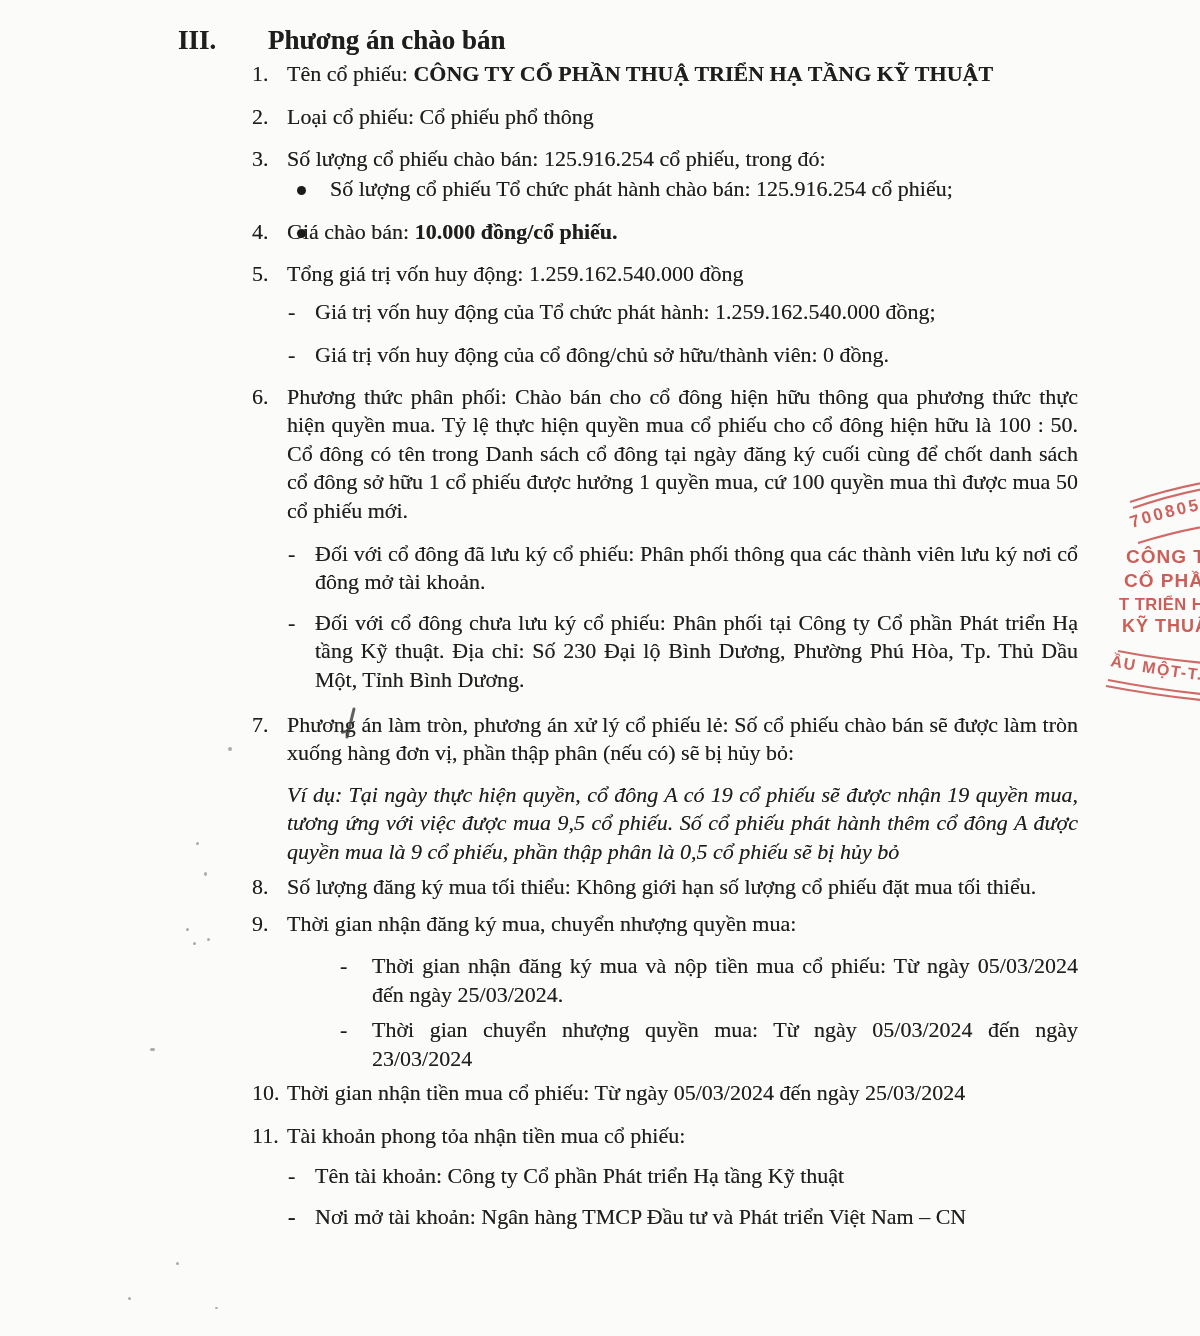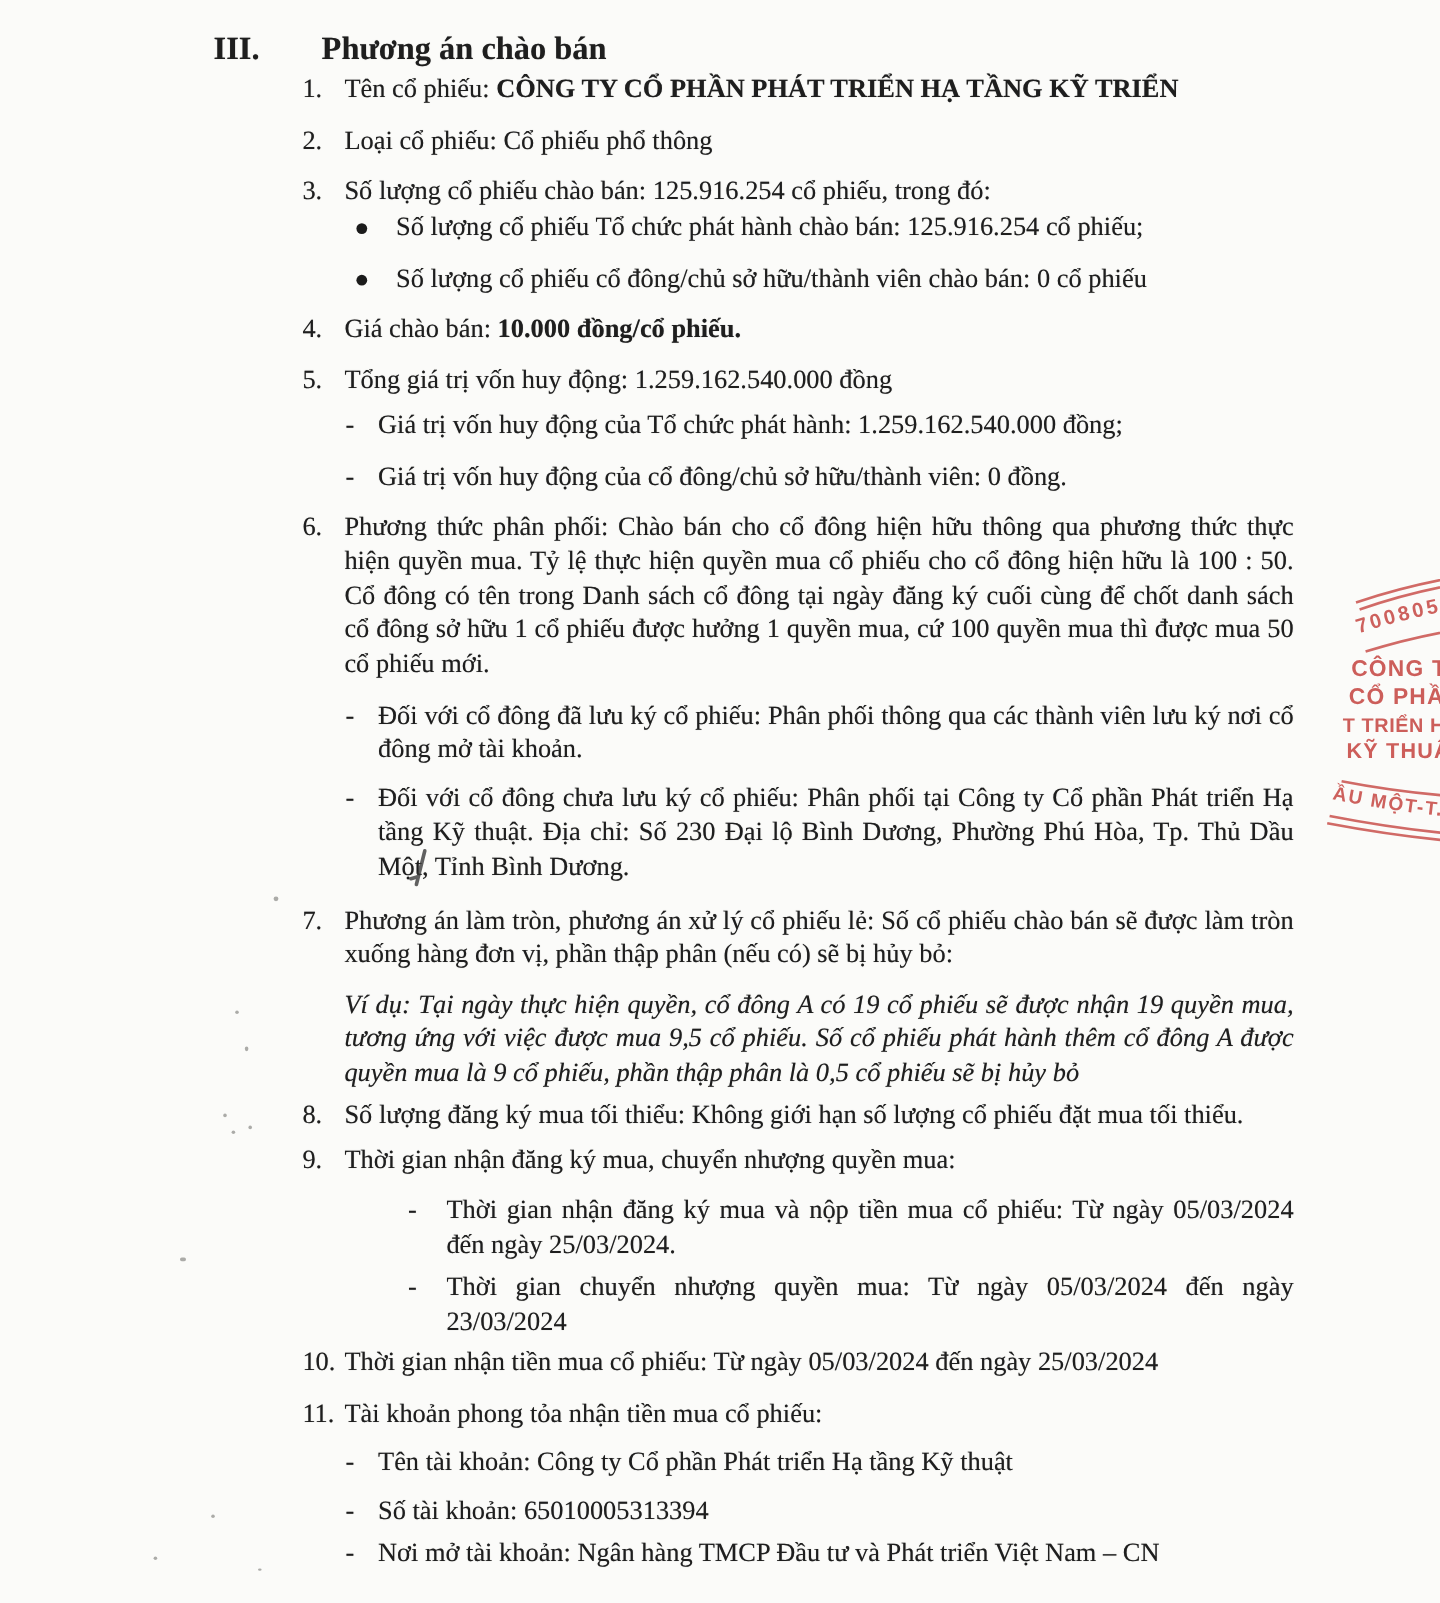--- a/index.html
+++ b/index.html
@@ -64,35 +64,35 @@
 <div class="page">
 
   <div class="content">
 
     <div class="sec-header">
       <span class="sec-num">III.</span>
       <span class="sec-title">Phương án chào bán</span>
     </div>
 
     <div class="item nowrap" style="margin-top:5.5px">
-      <span class="marker">1.</span><span>Tên cổ phiếu: </span><span class="b">CÔNG TY CỔ PHẦN PHÁT TRIỂN HẠ TẦNG KỸ TRIỂN</span>
+      <span class="marker">1.</span><span>Tên cổ phiếu: </span><span class="b">CÔNG TY CỔ PHẦN THUẬ TRIỂN HẠ TẦNG KỸ THUẬT</span>
     </div>
 
     <div class="item" style="margin-top:14.5px">
       <span class="marker">2.</span><span>Loại cổ phiếu: Cổ phiếu phổ thông</span>
     </div>
 
     <div class="item" style="margin-top:13.5px">
       <span class="marker">3.</span><span>Số lượng cổ phiếu chào bán: 125.916.254 cổ phiếu, trong đó:</span>
     </div>
     <div class="bullet-item" style="margin-top:1px">
       <span class="dot"></span><span>Số lượng cổ phiếu Tổ chức phát hành chào bán: 125.916.254 cổ phiếu;</span>
     </div>
     <div class="bullet-item" style="margin-top:14.5px">
-      <span class="dot"></span><span>Số lượng cổ phiếu cổ đông/chủ sở hữu/thành viên chào bán: 0 cổ phiếu</span>
+      <span class="dot"></span>
     </div>
 
     <div class="item" style="margin-top:13.5px">
       <span class="marker">4.</span><span>Giá chào bán: </span><span class="b">10.000 đồng/cổ phiếu</span><span class="b">.</span>
     </div>
 
     <div class="item" style="margin-top:13.5px">
       <span class="marker">5.</span><span>Tổng giá trị vốn huy động: 1.259.162.540.000 đồng</span>
     </div>
     <div class="dash-item" style="margin-top:9.5px">
@@ -137,21 +137,21 @@
       <span class="marker">10.</span><span>Thời gian nhận tiền mua cổ phiếu: Từ ngày 05/03/2024 đến ngày 25/03/2024</span>
     </div>
 
     <div class="item" style="margin-top:14.5px">
       <span class="marker">11.</span><span>Tài khoản phong tỏa nhận tiền mua cổ phiếu:</span>
     </div>
     <div class="dash-item" style="margin-top:11.5px">
       <span class="dash">-</span><span>Tên tài khoản: Công ty Cổ phần Phát triển Hạ tầng Kỹ thuật</span>
     </div>
     <div class="dash-item" style="margin-top:12.5px">
-      <span class="dash">-</span><span>Số tài khoản: 65010005313394</span>
+      <span class="dash">-</span>
     </div>
     <div class="dash-item" style="margin-top:6.5px">
       <span class="dash">-</span><span>Nơi mở tài khoản: Ngân hàng TMCP Đầu tư và Phát triển Việt Nam – CN</span>
     </div>
 
   </div>
 
   <svg class="stamp" viewBox="0 0 160 242" width="160" height="242" aria-hidden="true">
     <g stroke="#c9514d" stroke-width="2.2" fill="none" opacity="0.85">
       <path d="M 40 32 Q 100 12 160 6"></path>

